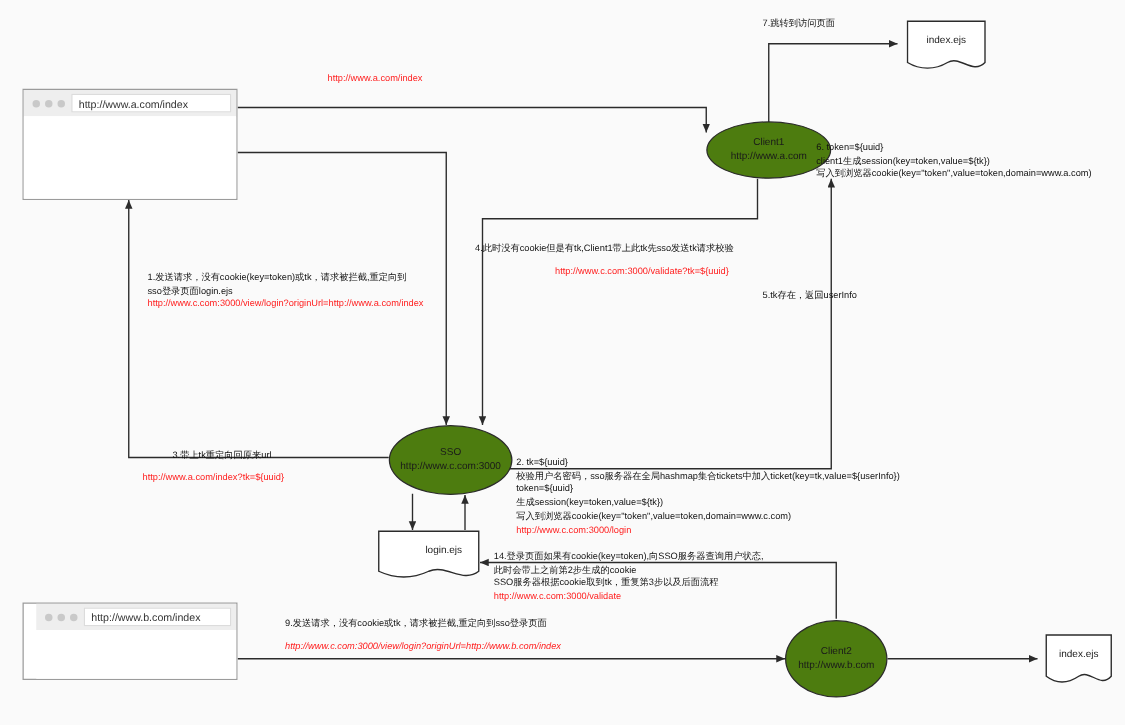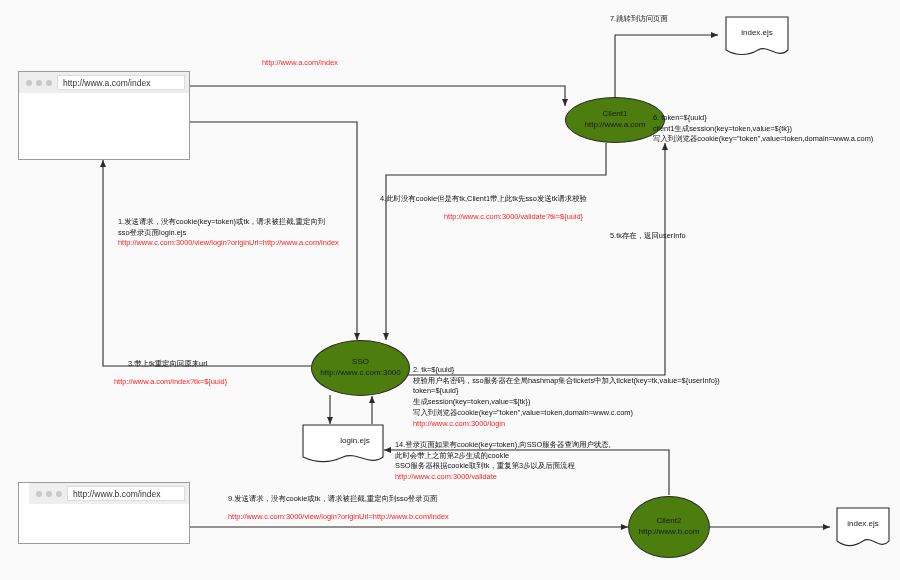--- a/index.html
+++ b/index.html
@@ -226,21 +226,21 @@
 
 <div class="ann" style="left:380px; top:194px;">
   <div class="blk">4.此时没有cookie但是有tk,Client1带上此tk先sso发送tk请求校验</div>
   <div class="u" style="margin-top:7px; margin-left:24px;padding-left:40px;">http://www.c.com:3000/validate?tk=${uuid}</div>
 </div>
 
 <div class="ann" style="left:610px; top:231px;">
   <div class="blk">5.tk存在，返回userInfo</div>
 </div>
 
-<div class="ann" style="left:128px; top:359px;">
+<div class="ann" style="left:128px; top:359px;text-align:center;">
   <div class="blk">3.带上tk重定向回原来url</div>
   <div class="u" style="margin-top:7px; margin-left:-14px;">http://www.a.com/index?tk=${uuid}</div>
 </div>
 
 <div class="ann" style="left:413px; top:365px;">
   <div class="blk">2. tk=${uuid}</div>
   <div class="blk">校验用户名密码，sso服务器在全局hashmap集合tickets中加入ticket(key=tk,value=${userInfo})</div>
   <div class="blk">token=${uuid}</div>
   <div class="blk">生成session(key=token,value=${tk})</div>
   <div class="blk">写入到浏览器cookie(key="token",value=token,domain=www.c.com)</div>
@@ -249,14 +249,14 @@
 
 <div class="ann" style="left:395px; top:440px;">
   <div class="blk">14.登录页面如果有cookie(key=token),向SSO服务器查询用户状态,</div>
   <div class="blk">此时会带上之前第2步生成的cookie</div>
   <div class="blk">SSO服务器根据cookie取到tk，重复第3步以及后面流程</div>
   <div class="u">http://www.c.com:3000/validate</div>
 </div>
 
 <div class="ann" style="left:228px; top:494px;">
   <div class="blk">9.发送请求，没有cookie或tk，请求被拦截,重定向到sso登录页面</div>
-  <div class="u" style="margin-top:7px;">http://www.c.com:3000/view/login?originUrl=http://www.b.com/index</div>
+  <div class="u" style="margin-top:7px;font-style:italic;">http://www.c.com:3000/view/login?originUrl=http://www.b.com/index</div>
 </div>
 
 </body></html>

